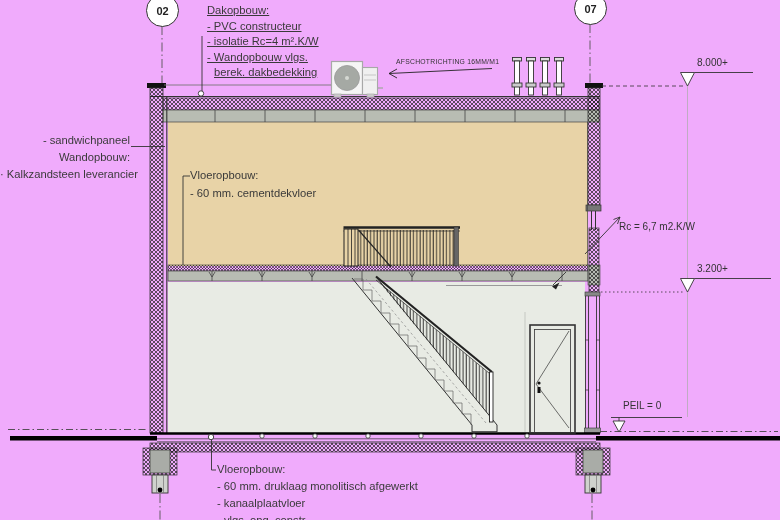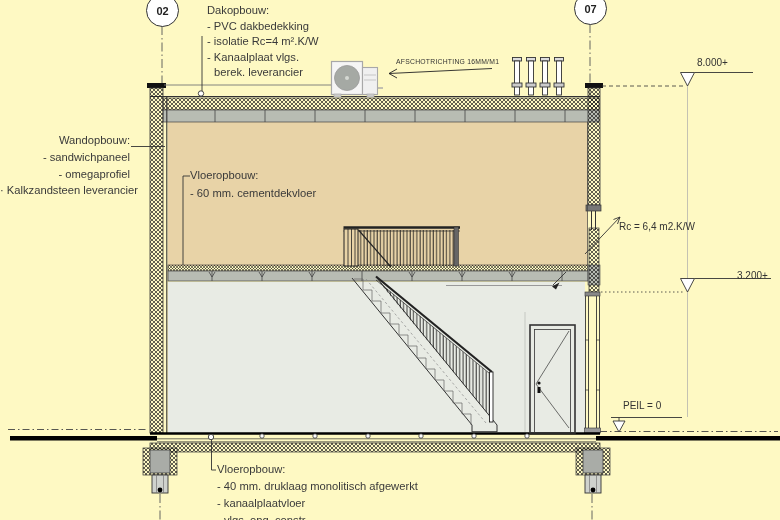--- a/index.html
+++ b/index.html
@@ -1,16 +1,16 @@
 <!DOCTYPE html>
 <html><head>
 <meta charset="utf-8">
 <style>
   html,body{margin:0;padding:0;background:#fff;}
-  #stage{position:relative;width:780px;height:520px;background:#fef9c3;overflow:hidden;
+  #stage{position:relative;width:780px;height:520px;background:#f0abfc;overflow:hidden;
          font-family:"Liberation Sans",sans-serif;color:#383838;}
   #stage svg{position:absolute;left:0;top:0;}
   .anno{position:absolute;font-size:11.2px;line-height:15.6px;white-space:nowrap;color:#3a3a3a;}
   .anno .ind{padding-left:7px;}
   .anno.ra{text-align:right;}
   .lvl{position:absolute;font-size:10px;white-space:nowrap;color:#333;}
   .tiny{position:absolute;font-size:6.8px;letter-spacing:.25px;white-space:nowrap;color:#333;}
   .bubble{position:absolute;width:31px;height:31px;border:1.3px solid #333;border-radius:50%;
           background:#fff;display:flex;align-items:center;justify-content:center;
           font-size:11px;font-weight:bold;color:#222;}
@@ -260,46 +260,45 @@
   </g>
 </svg>
 
 <div class="bubble" style="left:146px;top:-6px;">
   <span>02</span>
 </div>
 <div class="bubble" style="left:574px;top:-8px;">
   <span>07</span>
 </div>
 
-<div class="anno" style="left:207px;top:3px;">
+<div class="anno" style="left:207px;top:3px;text-decoration:underline;">
   <div>Dakopbouw:</div>
-  <div>- PVC dakbedekking</div>
+  <div>- PVC constructeur</div>
   <div>- isolatie Rc=4 m².K/W</div>
-  <div>- Kanaalplaat vlgs.</div>
-  <div class="ind">berek. leverancier</div>
+  <div>- Wandopbouw vlgs.</div>
+  <div class="ind">berek. dakbedekking</div>
 </div>
 
 <div class="anno ra" style="left:0px;top:132px;width:130px;line-height:16.8px;">
+  <div>- sandwichpaneel</div>
   <div>Wandopbouw:</div>
-  <div>- sandwichpaneel</div>
-  <div>- omegaprofiel</div>
   <div>· Kalkzandsteen leverancier</div>
 </div>
 
 <div class="anno" style="left:190px;top:167px;line-height:17.8px;">
   <div>Vloeropbouw:</div>
   <div>- 60 mm. cementdekvloer</div>
 </div>
 
 <div class="anno" style="left:217px;top:461px;line-height:17px;">
   <div>Vloeropbouw:</div>
-  <div>- 40 mm. druklaag monolitisch afgewerkt</div>
+  <div>- 60 mm. druklaag monolitisch afgewerkt</div>
   <div>- kanaalplaatvloer</div>
   <div class="ind">vlgs. opg. constr.</div>
 </div>
 
 <div class="tiny" style="left:396px;top:58px;">AFSCHOTRICHTING 16MM/M1</div>
-<div class="lvl" style="left:619px;top:221px;">Rc = 6,4 m2.K/W</div>
+<div class="lvl" style="left:619px;top:221px;">Rc = 6,7 m2.K/W</div>
 <div class="lvl" style="left:697px;top:57px;">8.000+</div>
-<div class="lvl" style="left:737px;top:263px;margin-top:7px;">3.200+</div>
+<div class="lvl" style="left:697px;top:263px;">3.200+</div>
 <div class="lvl" style="left:623px;top:400px;">PEIL = 0</div>
 
 </div>
 
 </body></html>

